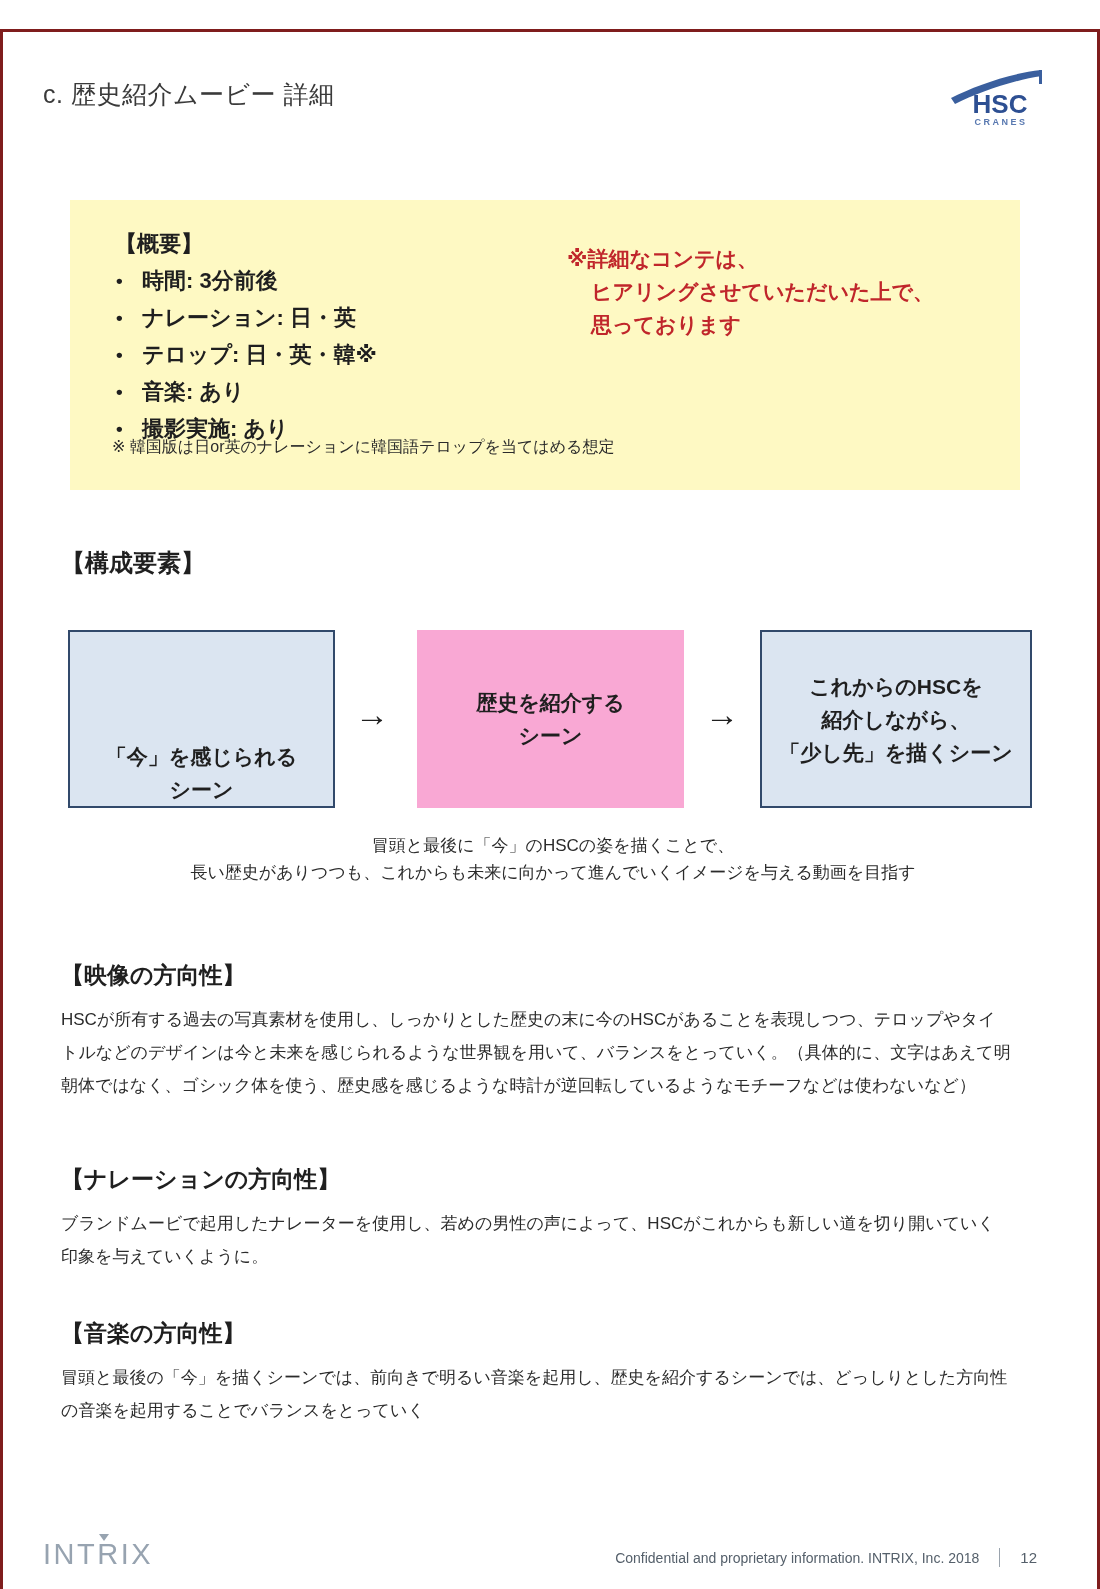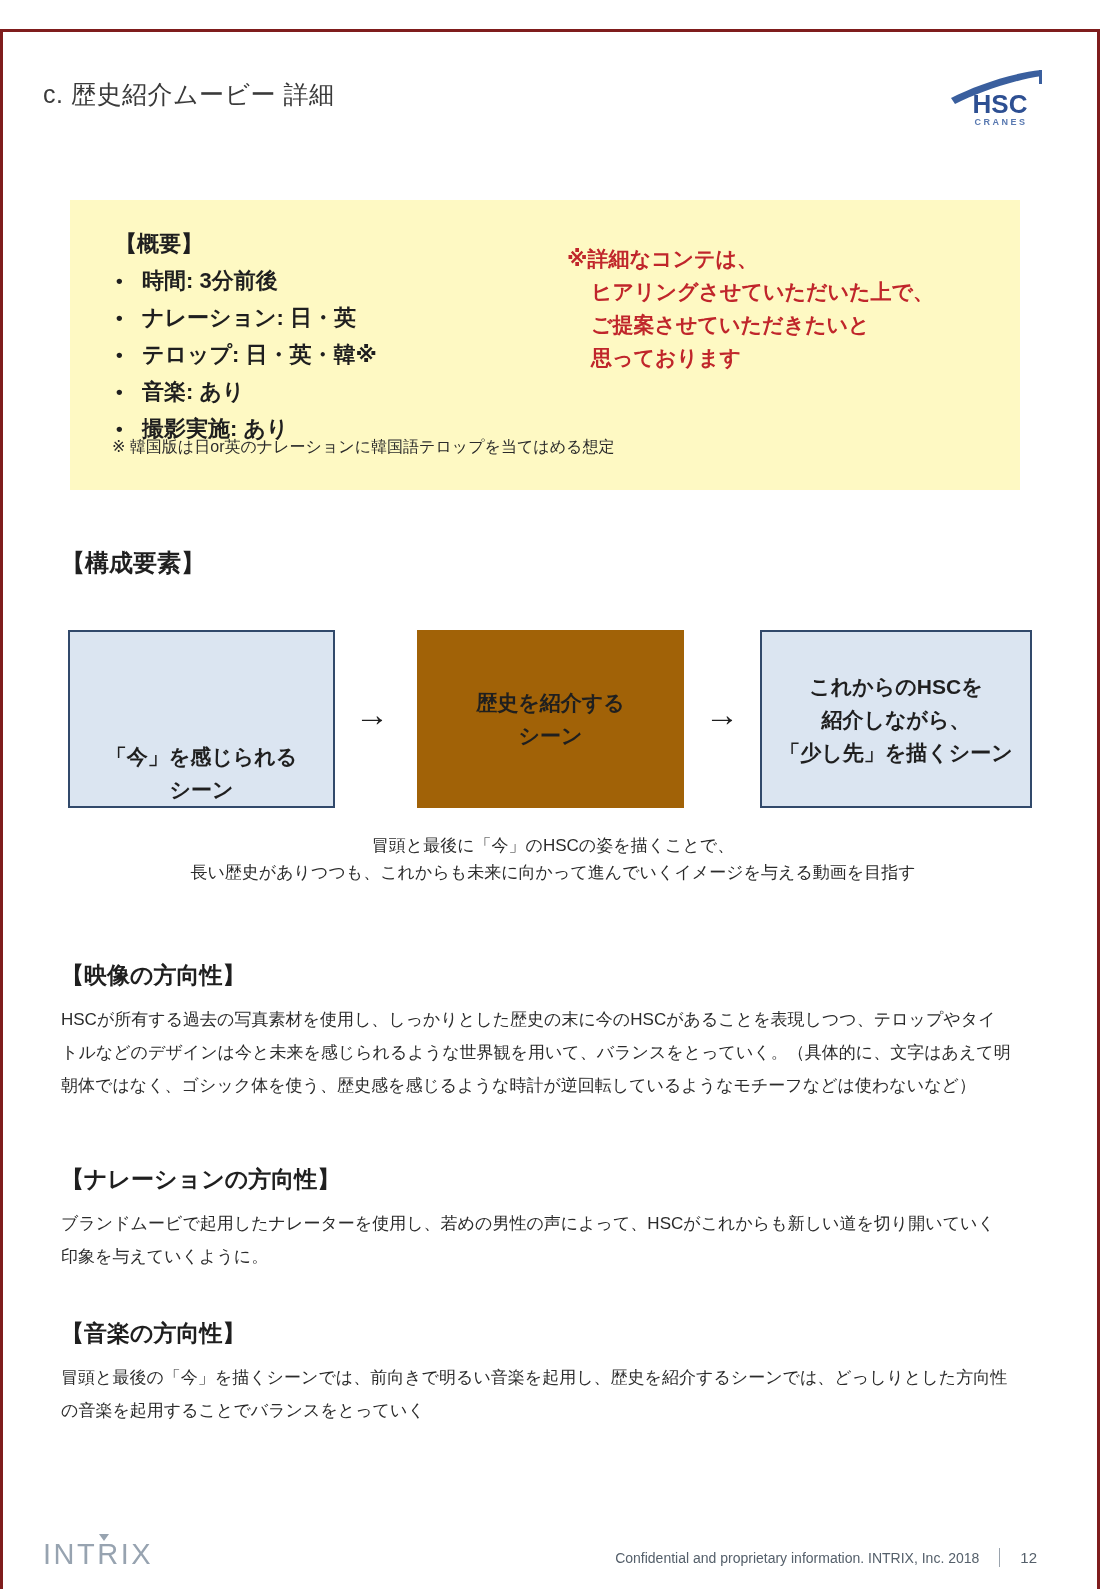--- a/index.html
+++ b/index.html
@@ -135,21 +135,21 @@
     font-size: 21px;
     font-weight: 700;
     color: #1f1f1f;
     line-height: 33px;
   }
   .flow-box.blue {
     background: #dbe5f1;
     border: 2px solid #31496b;
   }
   .flow-box.grey {
-    background: #a16207;
+    background: #f9a8d4;
     border: none;
   }
   #flow-box-1 { left: 8px;   width: 267px; align-items: flex-end; }
   #flow-box-2 { left: 357px; width: 267px; }
   #flow-box-3 { left: 700px; width: 272px; }
 
   .flow-arrow {
     position: absolute;
     top: 64px;
     width: 64px;
@@ -245,21 +245,20 @@
       <li>時間: 3分前後</li>
       <li>ナレーション: 日・英</li>
       <li>テロップ: 日・英・韓※</li>
       <li>音楽: あり</li>
       <li>撮影実施: あり</li>
     </ul>
     <div class="overview-note">※ 韓国版は日or英のナレーションに韓国語テロップを当てはめる想定</div>
     <div class="overview-red">
       <span>※詳細なコンテは、</span>
       <span class="indent">ヒアリングさせていただいた上で、</span>
-      <span class="indent">ご提案させていただきたいと</span>
       <span class="indent">思っております</span>
     </div>
   </div>
 
   <div class="section-label" id="label-components">【構成要素】</div>
 
   <div class="flow">
     <div class="flow-box blue" id="flow-box-1">
       <div>
         <div>「今」を感じられる</div>

